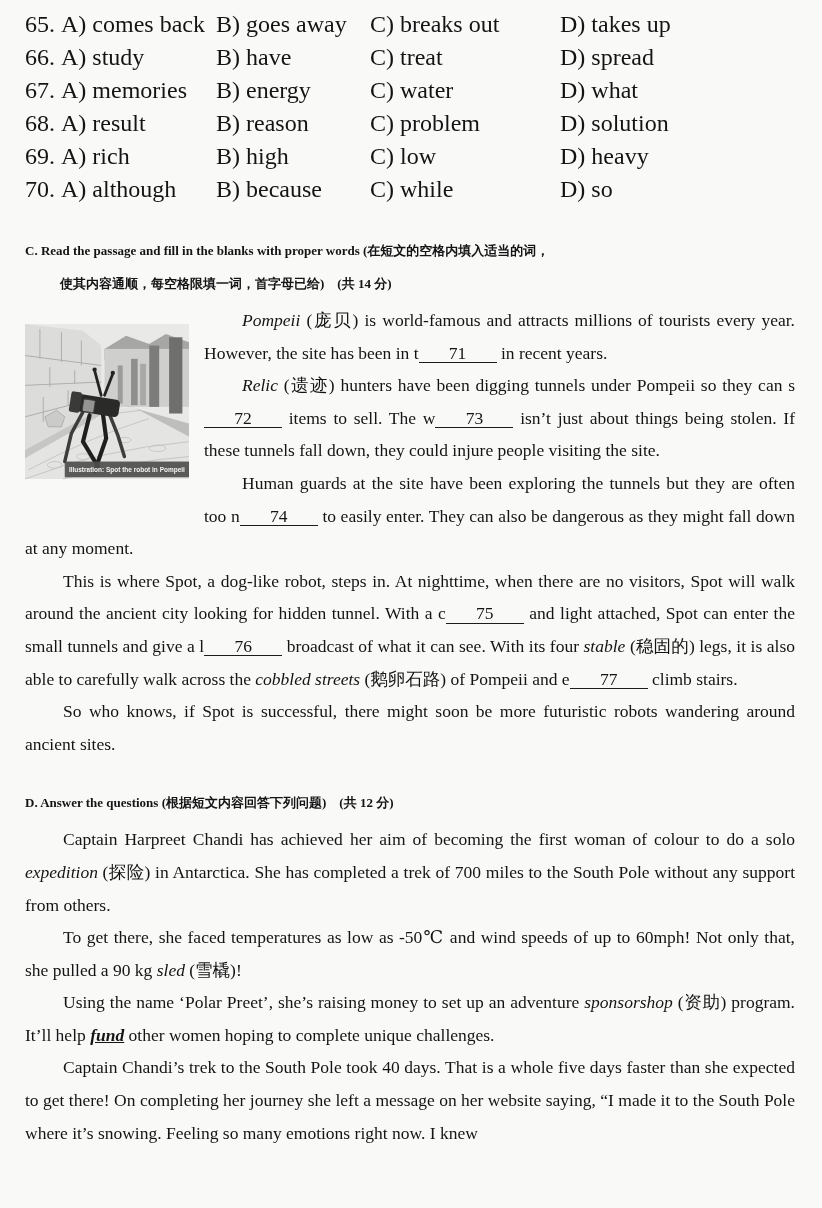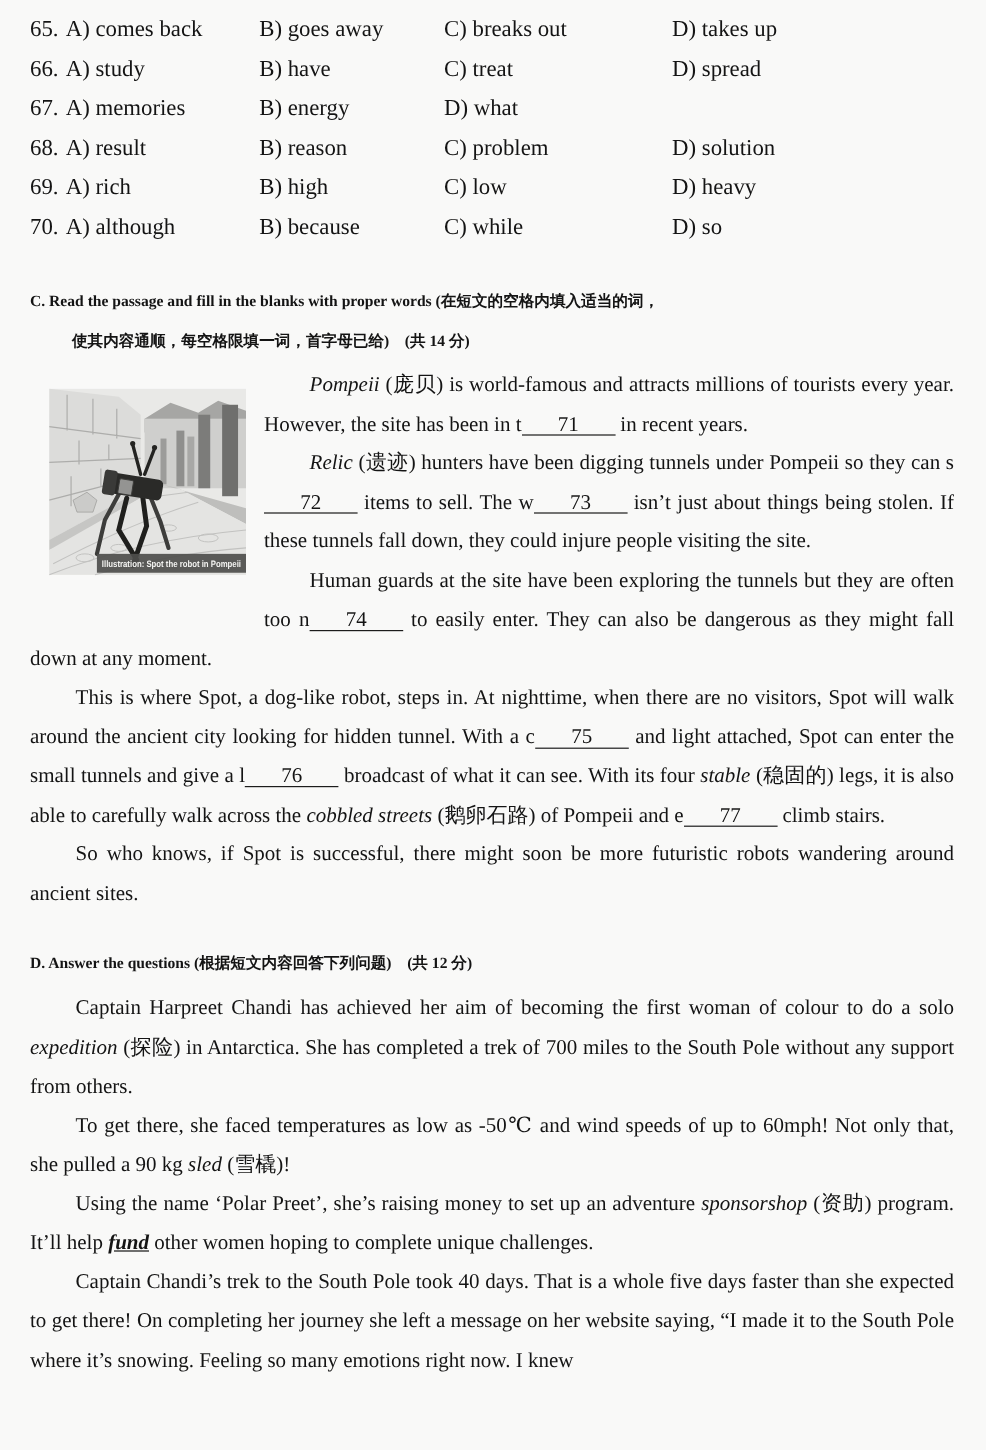--- a/index.html
+++ b/index.html
@@ -4,21 +4,21 @@
 <style>
   html,body{margin:0;padding:0;}
   body{
     width:822px;height:1208px;overflow:hidden;
     background:#f9f9f8;color:#141414;
     font-family:"Liberation Serif","DejaVu Serif",serif;
   }
   .page{padding:8px 27px 0 25px;}
 
   
-  .options{font-size:19px;}
+  .options{font-size:24px;}
   .opt-row{display:flex;line-height:33px;white-space:nowrap;}
   .opt-row .c1{width:191px;}
   .opt-row .c2{width:154px;}
   .opt-row .c3{width:190px;}
   .opt-row .c4{flex:1;}
   .opt-num{margin-right:6px;}
 
   
   .sec-head{font-weight:bold;font-size:13px;line-height:33px;}
   #sec-c-head{margin-top:28px;}
@@ -29,21 +29,21 @@
   .bodytext{margin-top:4px;font-size:17.5px;line-height:32.6px;text-align:justify;}
   .bodytext p{margin:0;text-indent:38px;}
   .it{font-style:italic;}
   .bu{font-weight:bold;text-decoration:underline;font-style:italic;}
   .blank{
     display:inline-block;min-width:78px;text-align:center;text-indent:0;
     border-bottom:1.4px solid #1c1c1c;line-height:1.05;
   }
 
   
-  .figure{float:left;width:164px;height:187px;margin:4px 15px 12px 16px;}
+  .figure{float:left;width:164px;height:187px;margin:4px 15px 12px 0;}
   .figure svg{display:block;width:100%;height:100%;}
 </style>
 </head>
 <body>
 
 <div class="page">
 
   <div class="options">
     <div class="opt-row">
       <span class="c1"><span class="opt-num">65.</span><span>A) comes back</span></span>
@@ -53,20 +53,21 @@
     </div>
     <div class="opt-row">
       <span class="c1"><span class="opt-num">66.</span><span>A) study</span></span>
       <span class="c2">B) have</span>
       <span class="c3">C) treat</span>
       <span class="c4">D) spread</span>
     </div>
     <div class="opt-row">
       <span class="c1"><span class="opt-num">67.</span><span>A) memories</span></span>
       <span class="c2">B) energy</span>
+      <span class="c3">C) water</span>
       <span class="c4">D) what</span>
     </div>
     <div class="opt-row">
       <span class="c1"><span class="opt-num">68.</span><span>A) result</span></span>
       <span class="c2">B) reason</span>
       <span class="c3">C) problem</span>
       <span class="c4">D) solution</span>
     </div>
     <div class="opt-row">
       <span class="c1"><span class="opt-num">69.</span><span>A) rich</span></span>

